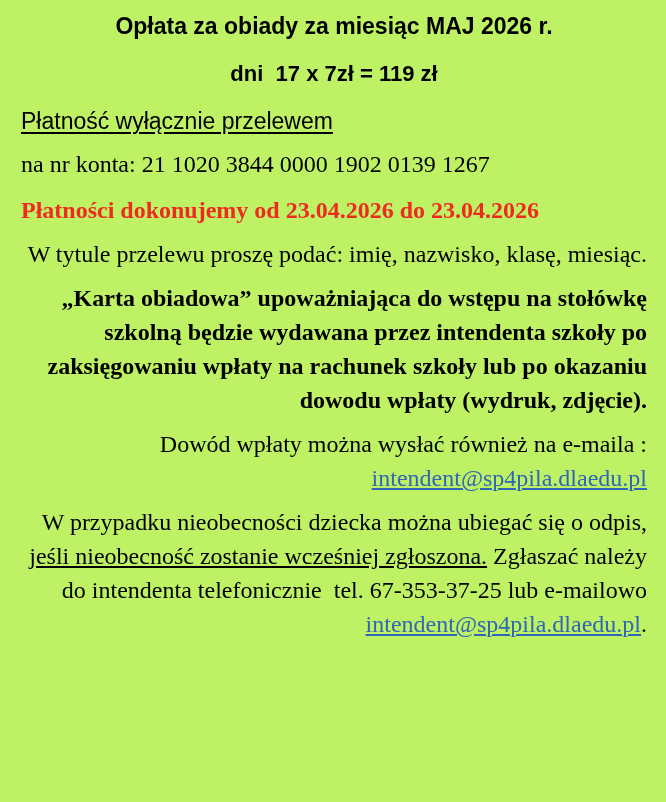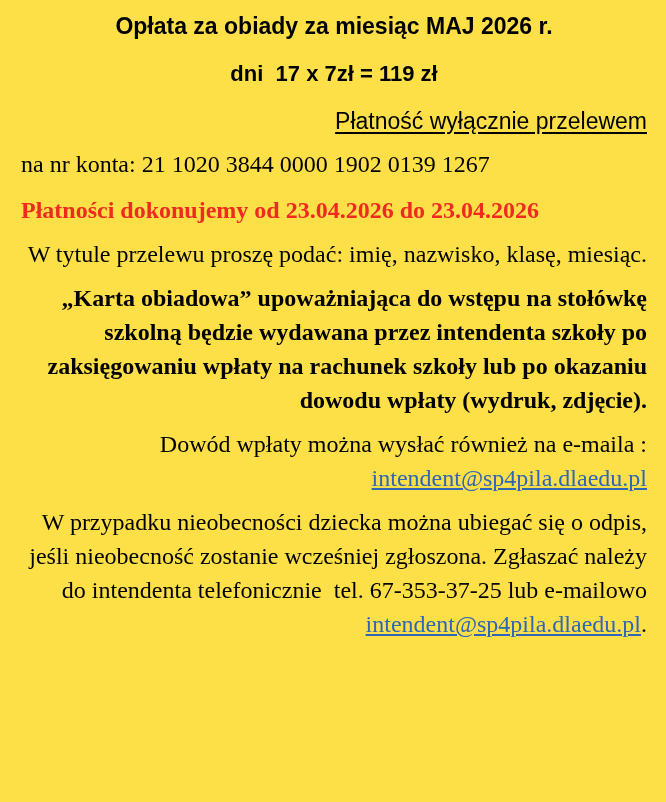--- a/index.html
+++ b/index.html
@@ -5,21 +5,21 @@
   html, body {
     margin: 0;
     padding: 0;
     background: #ffffff;
   }
   .page {
     position: relative;
     width: 666px;
     height: 802px;
     box-sizing: border-box;
-    background: #fde047;
+    background: #bef264;
     padding: 10px 19px 8px 21px;
     overflow: hidden;
     color: #000000;
   }
   .title {
     font-family: "Liberation Sans", sans-serif;
     font-weight: bold;
     font-size: 23px;
     line-height: 28px;
     text-align: center;
@@ -37,35 +37,35 @@
   }
   .sans-line {
     font-family: "Liberation Sans", sans-serif;
     font-weight: normal;
     font-size: 23px;
     line-height: 28px;
     text-decoration: underline;
     text-underline-offset: 3px;
     margin: 19px 0 0 0;
     white-space: pre-wrap;
-    text-align: right;
   }
   p.serif {
     font-family: "Liberation Serif", serif;
     font-size: 24px;
     line-height: 34px;
     margin: 12px 0 0 0;
     white-space: pre-wrap;
   }
   p.tight { margin-top: 10px; text-align: right; }
   .red-bold {
     font-weight: bold;
   }
   .bold { font-weight: bold; }
   .inline-underline {
+    text-decoration: underline;
   }
   a.link {
     text-decoration: underline;
     cursor: pointer;
   }
 </style>
 </head>
 <body>
 
 <div class="page">

